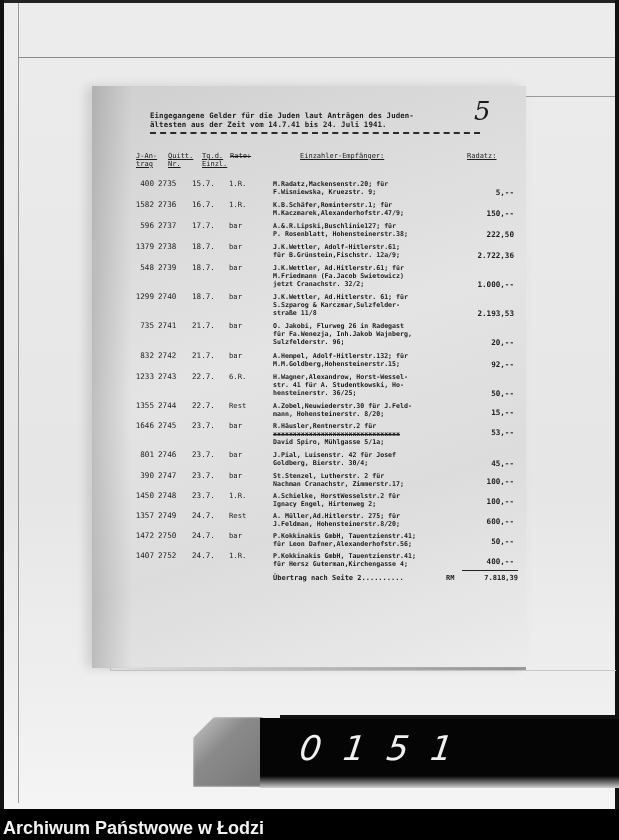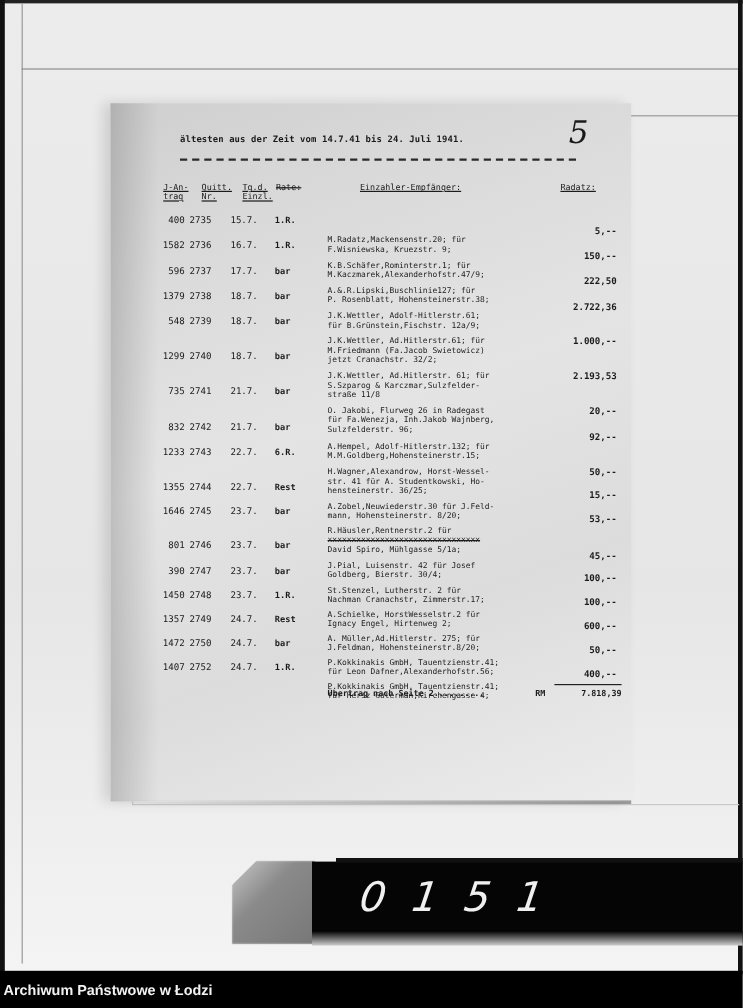--- a/index.html
+++ b/index.html
@@ -48,22 +48,22 @@
     position: absolute; top: 66px; font-size: 7px; font-weight: normal; line-height: 8px;
     text-decoration: underline; white-space: pre;
   }
   .col-head.struck { text-decoration: line-through; }
   .rows { position: absolute; left: 0; top: 0; width: 434px; }
   .row { position: absolute; left: 0; width: 434px; font-size: 7px; line-height: 8.2px; }
   .row span { position: absolute; white-space: pre; }
   .c-antrag { left: 22px; width: 40px; text-align: right; font-size: 7.6px; }
   .c-quitt { left: 66px; font-size: 7.6px; }
   .c-tag { left: 100px; font-size: 7.6px; }
-  .c-rate { left: 137px; font-size: 7.2px; font-weight: bold; }
-  .c-party { left: 181px; width: 215px; font-weight: normal; font-size: 6.6px; margin-top: 16px; }
+  .c-rate { left: 137px; font-size: 7.2px; }
+  .c-party { left: 181px; width: 215px; font-weight: bold; font-size: 6.6px; }
   .c-party .struck { text-decoration: line-through; position: static; }
   .c-amount { left: 346px; width: 76px; text-align: right; font-size: 7.6px; font-weight: bold; }
   .sum-rule { position: absolute; left: 370px; top: 512px; width: 56px; height: 1.4px; background: #222; }
   .carry {
     position: absolute; left: 181px; top: 516px; width: 245px; font-size: 7px; font-weight: bold;
   }
   .carry .label { position: absolute; left: 0; white-space: pre; }
   .carry .unit { position: absolute; left: 173px; }
   .carry .total { position: absolute; right: 0; }
   .sheet-bottom-edge {
@@ -86,40 +86,41 @@
   .counter-digits {
     position: absolute; left: 40px; top: 10px; font-family: "DejaVu Sans", sans-serif;
     font-size: 34px; color: #f0f0f0; letter-spacing: 22px; font-style: italic; font-weight: 200;
     transform: skewX(-8deg);
   }
   .footer-bar {
     position: absolute; left: 0; top: 809px; width: 619px; height: 31px; background: #000;
   }
   .footer-text {
     position: absolute; left: 3px; top: 9px; color: #f2f2f2;
-    font-family: "Liberation Sans", sans-serif; font-size: 12px; font-weight: bold;
+    font-family: "Liberation Sans", sans-serif; font-size: 18px; font-weight: bold;
   }
 </style>
 </head>
 <body>
 
 <div class="frame-top"></div>
 <div class="backing"></div>
 <div class="frame-left"></div>
 <div class="frame-right"></div>
 <div class="vline"></div>
 <div class="hline1"></div>
 <div class="hline2"></div>
 <div class="mat"></div>
 
 <div class="sheet">
   <div class="shade-left"></div>
   <div class="page-number">5</div>
 
   <div class="title">
+    <div>Eingegangene Gelder für die Juden laut Anträgen des Juden-</div>
     <div>ältesten aus der Zeit vom 14.7.41 bis 24. Juli 1941.</div>
   </div>
   <div class="title-rule"></div>
 
   <div class="col-head" style="left:44px">J-An-
 trag</div>
   <div class="col-head" style="left:76px">Quitt.
 Nr.</div>
   <div class="col-head" style="left:110px">Tg.d.
 Einzl.</div>

